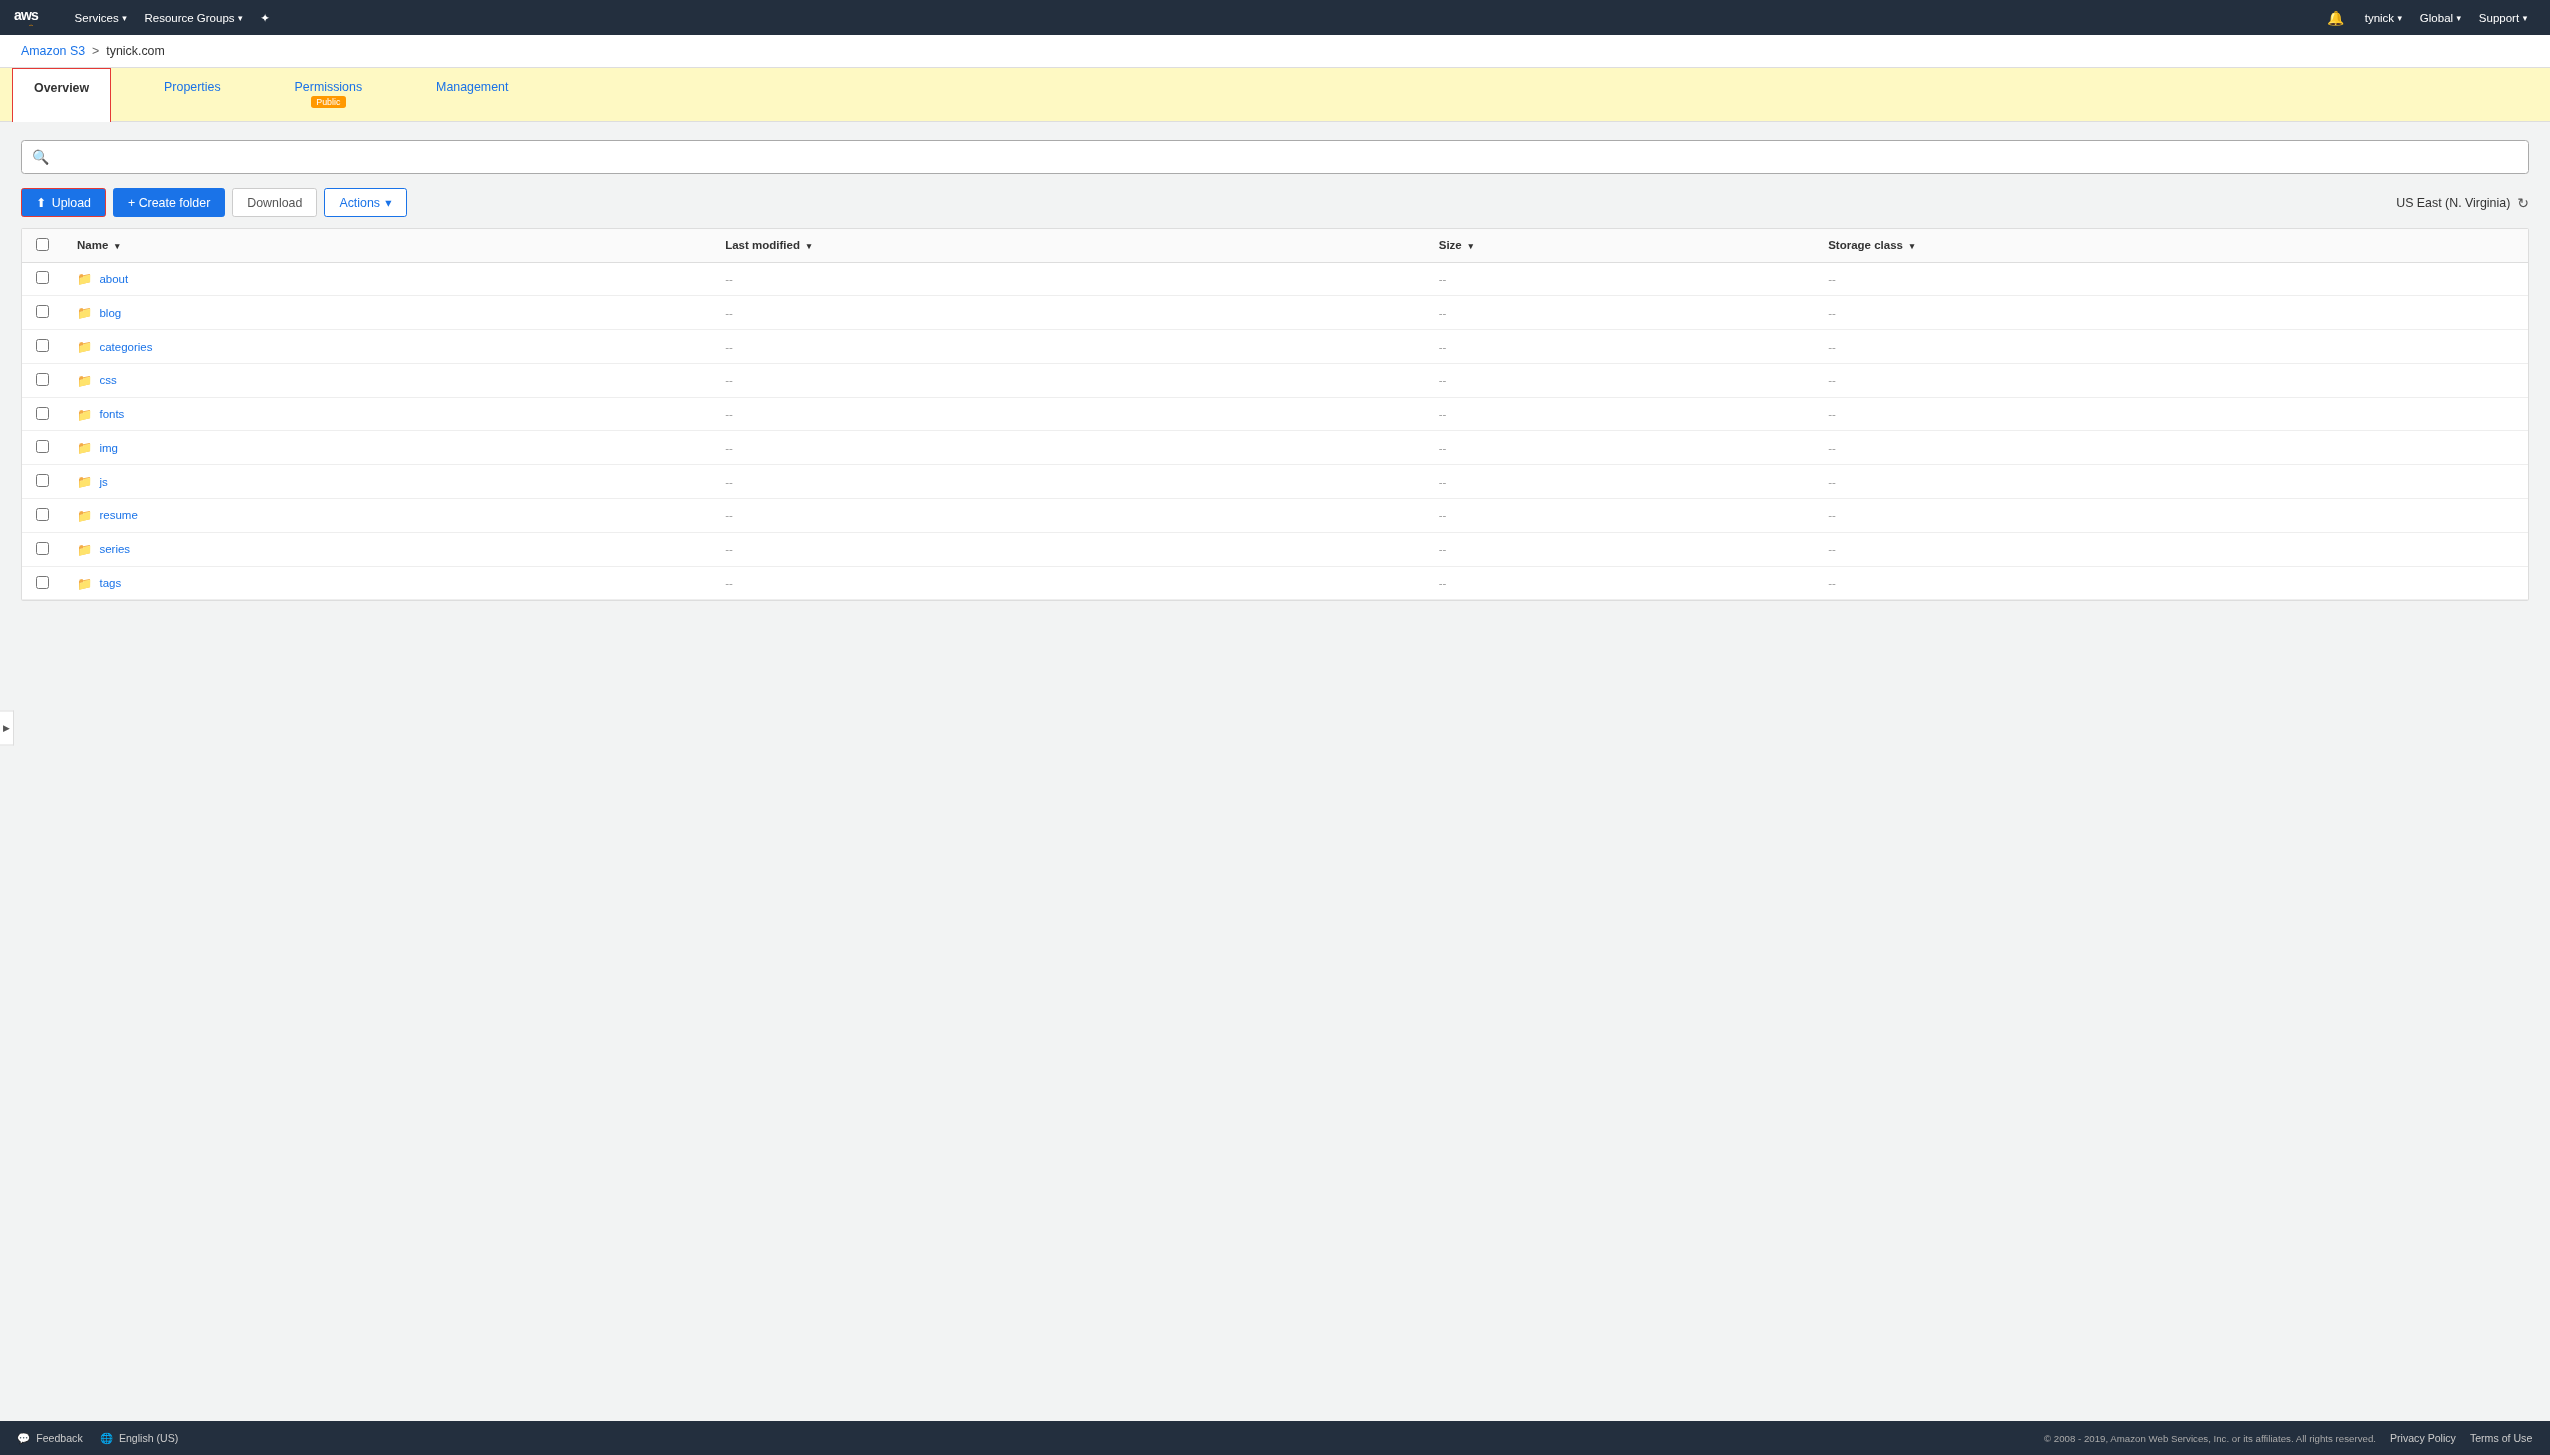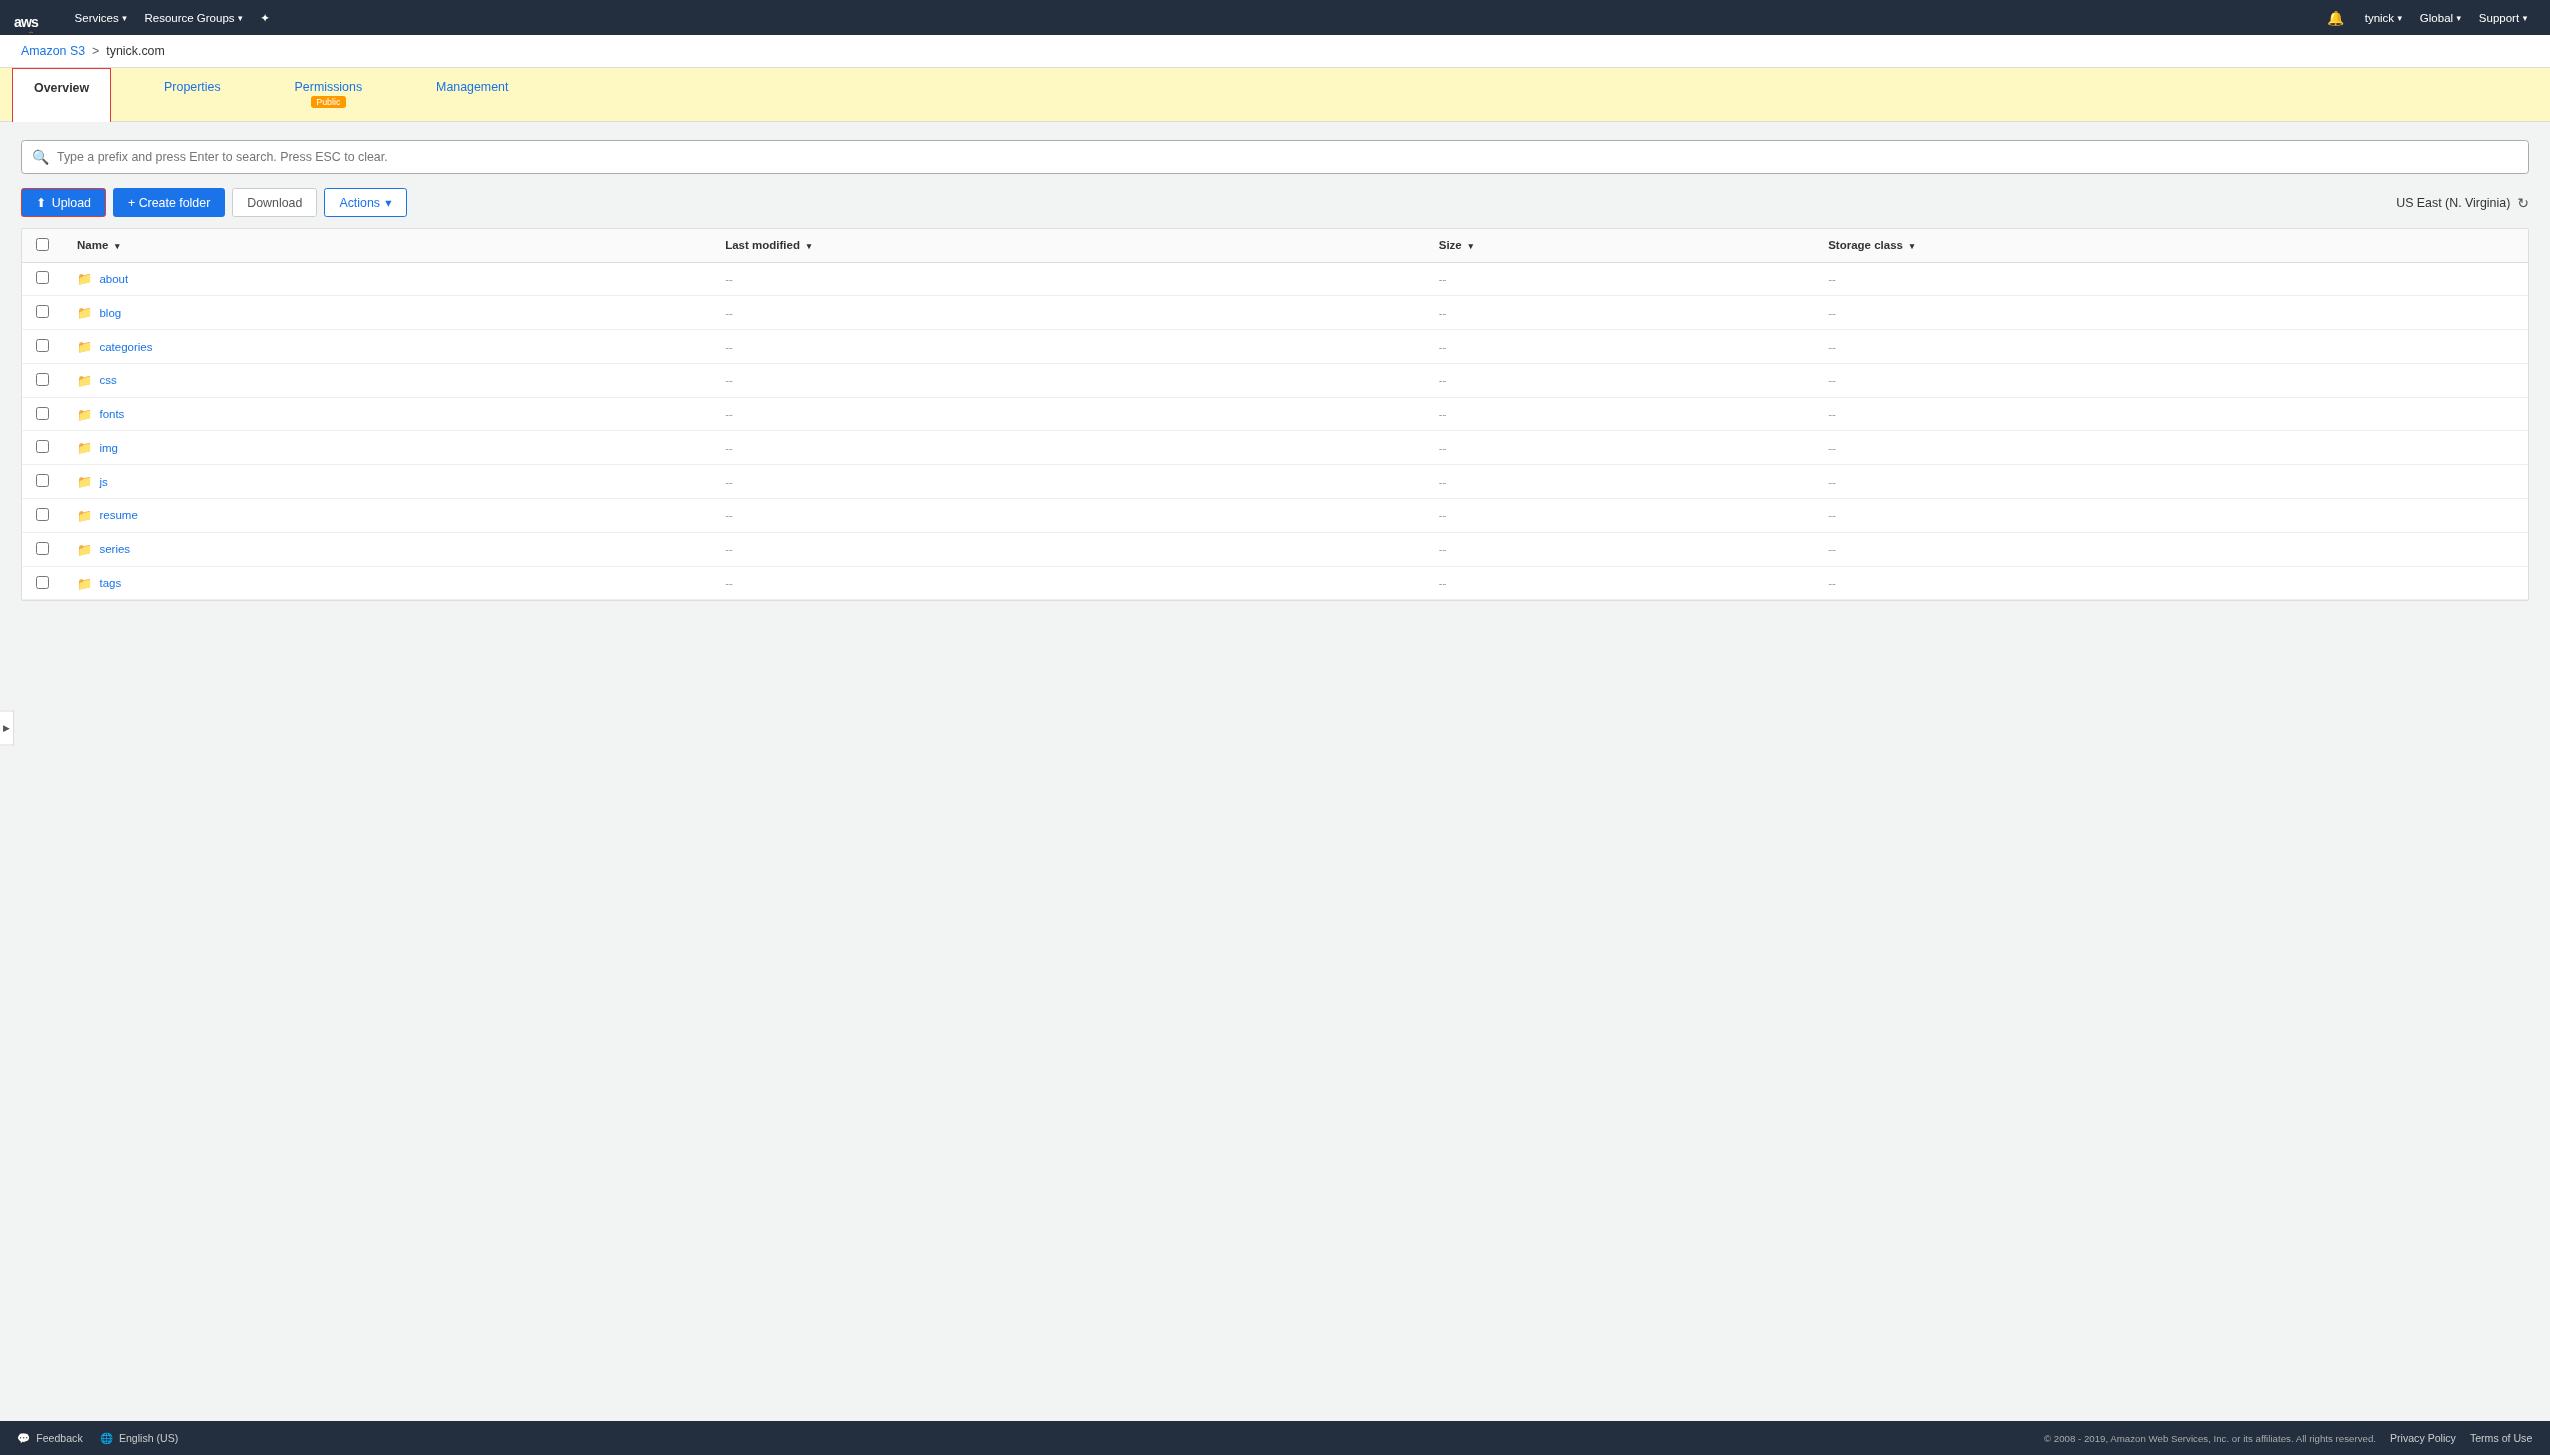--- a/index.html
+++ b/index.html
@@ -3,21 +3,21 @@
   <meta charset="utf-8">
   <style>
     * { margin: 0; padding: 0; box-sizing: border-box; }
     body { font-family: 'Amazon Ember', Arial, sans-serif; font-size: 12.4px; color: #333; background: #f2f3f3; min-height: 100vh; display: flex; flex-direction: column; }
 
     
     .top-nav {
       background: #232f3e;
       color: #fff;
       display: flex;
-      align-items: flex-end;
+      align-items: center;
       padding: 0 14px;
       height: 35px;
       flex-shrink: 0;
     }
     .aws-logo {
       display: flex;
       align-items: center;
       margin-right: 17.7px;
     }
     .aws-logo-box {
@@ -382,21 +382,20 @@
   </div>
   <div class="tab">
     <span>Management</span>
   </div>
 </div>
 
 <div class="content-area">
 
   <div class="search-container">
     <span class="search-icon-glyph">🔍</span>
-    <input class="search-input" type="text" placeholder="Type a prefix and press Enter to search. Press ESC to clear." style="">
   </div>
 
   <div class="toolbar">
     <button class="btn-upload">
       <span>⬆</span>
       <span>Upload</span>
     </button>
     <button class="btn-create-folder">
       <span>+ Create folder</span>
     </button>

